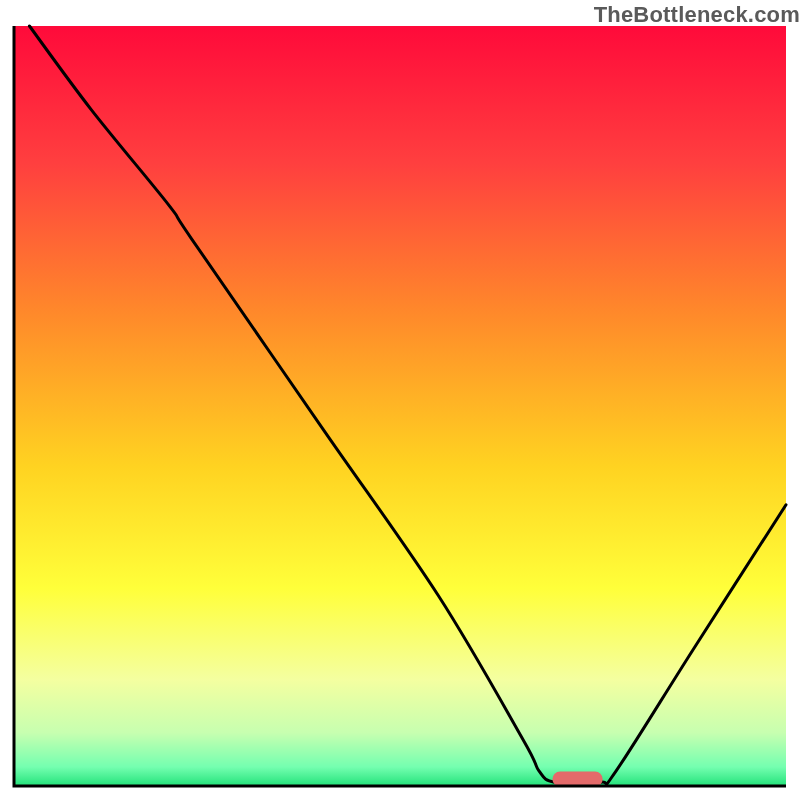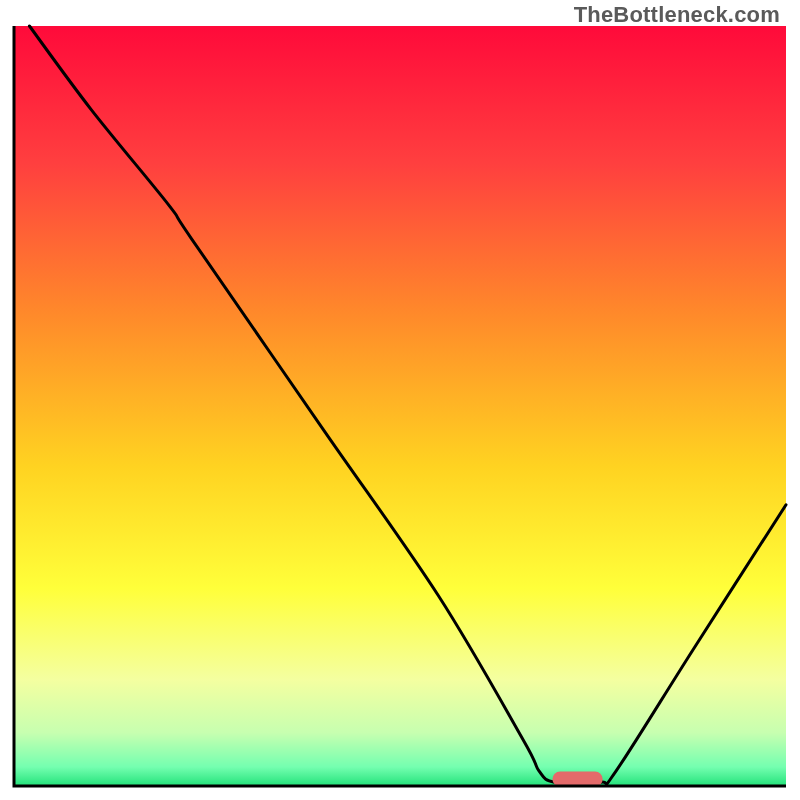--- a/index.html
+++ b/index.html
@@ -12,21 +12,21 @@
     font-family: Arial, Helvetica, sans-serif;
   }
   .container {
     position: relative;
     width: 800px;
     height: 800px;
   }
   .watermark {
     position: absolute;
     top: 2px;
-    right: 20px;
+    right: 0;
     font-size: 22px;
     font-weight: 600;
     color: #5a5a5a;
     letter-spacing: 0.2px;
   }
   svg {
     display: block;
   }
 </style>
 </head>

